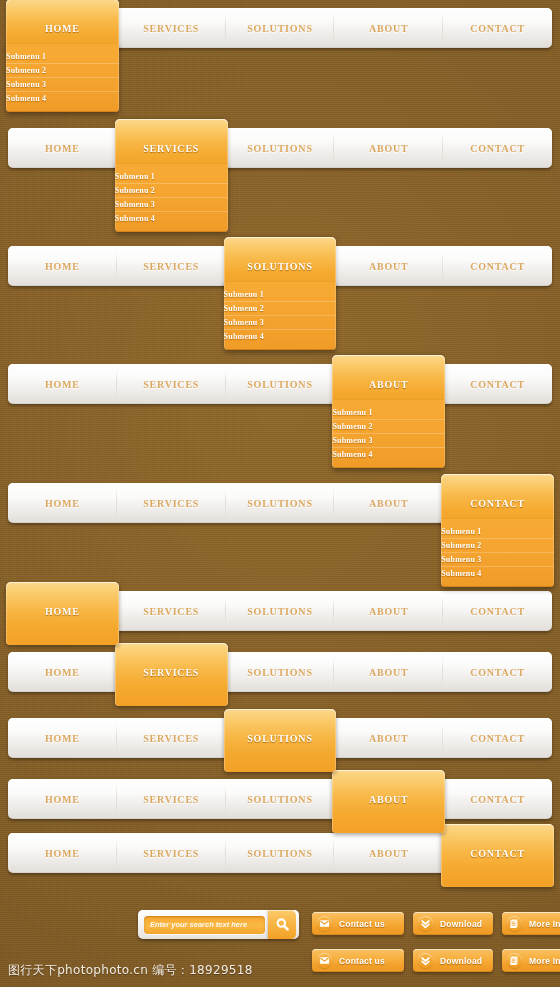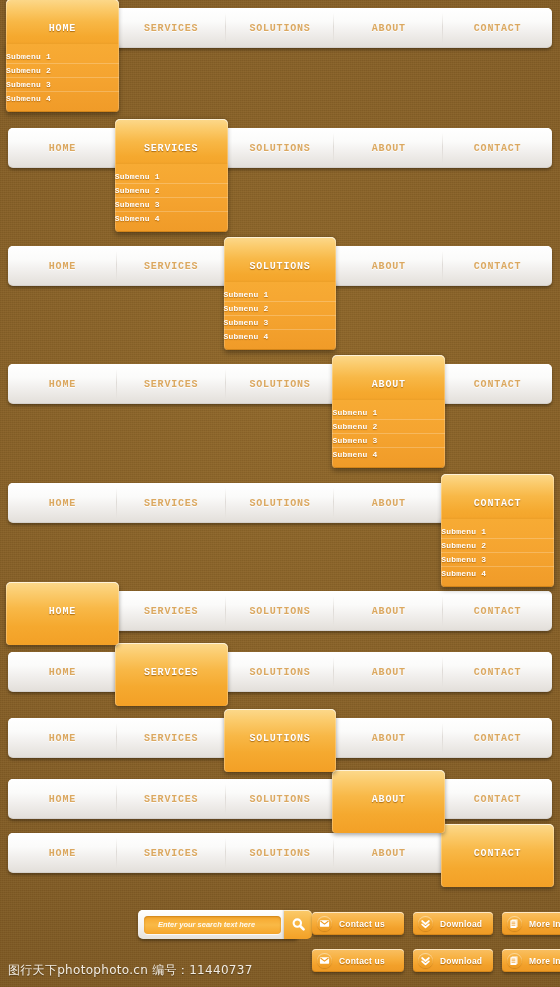--- a/index.html
+++ b/index.html
@@ -54,21 +54,21 @@
     flex: 1 1 0;
     position: relative;
     display: flex;
     align-items: center;
     justify-content: center;
     font-size: 10px;
     font-weight: bold;
     letter-spacing: 0.8px;
     color: #dba860;
     text-shadow: 0 1px 0 rgba(255,255,255,0.9);
-    font-family: Liberation Mono, monospace;
+    font-family: Liberation Serif, serif;
     cursor: pointer;
     height: 40px;
   }
   .nav-item::after {
     content: "";
     position: absolute;
     right: 0;
     top: 5px;
     bottom: 5px;
     width: 1px;
@@ -168,21 +168,21 @@
     margin-left: 3px;
     border: none;
     border-radius: 4px;
     background: linear-gradient(to bottom, #f6a62c 0%, #f9b946 50%, #f6a62c 100%);
     box-shadow: inset 0 1px 2px rgba(150,85,0,0.45), 0 1px 0 rgba(255,255,255,0.75);
     color: #ffffff;
     font-family: "Liberation Sans", sans-serif;
     font-size: 7.5px;
     font-style: italic;
     font-weight: bold;
-    padding: 0 14px;
+    padding: 0 6px;
     outline: none;
   }
   .search-field::placeholder {
     color: #ffffff;
     opacity: 0.92;
     font-style: italic;
   }
   .search-btn {
     flex: 0 0 auto;
     width: 28px;
@@ -563,13 +563,13 @@
             <line x1="2.5" x2="6.4" y1="4.1" y2="4.1" stroke="#ef9a21" stroke-width="0.75"></line>
             <line x1="2.5" x2="6.4" y1="5.699999999999999" y2="5.699999999999999" stroke="#ef9a21" stroke-width="0.75"></line>
             <line x1="2.5" x2="6.4" y1="7.3" y2="7.3" stroke="#ef9a21" stroke-width="0.75"></line>
           </svg>
         </span>
         <span class="act-label">More Info</span>
       </div>
     </div>
   </div>
 
-<div class="watermark">图行天下photophoto.cn  编号：11440737</div>
+<div class="watermark">图行天下photophoto.cn  编号：18929518</div>
 
 </body></html>

